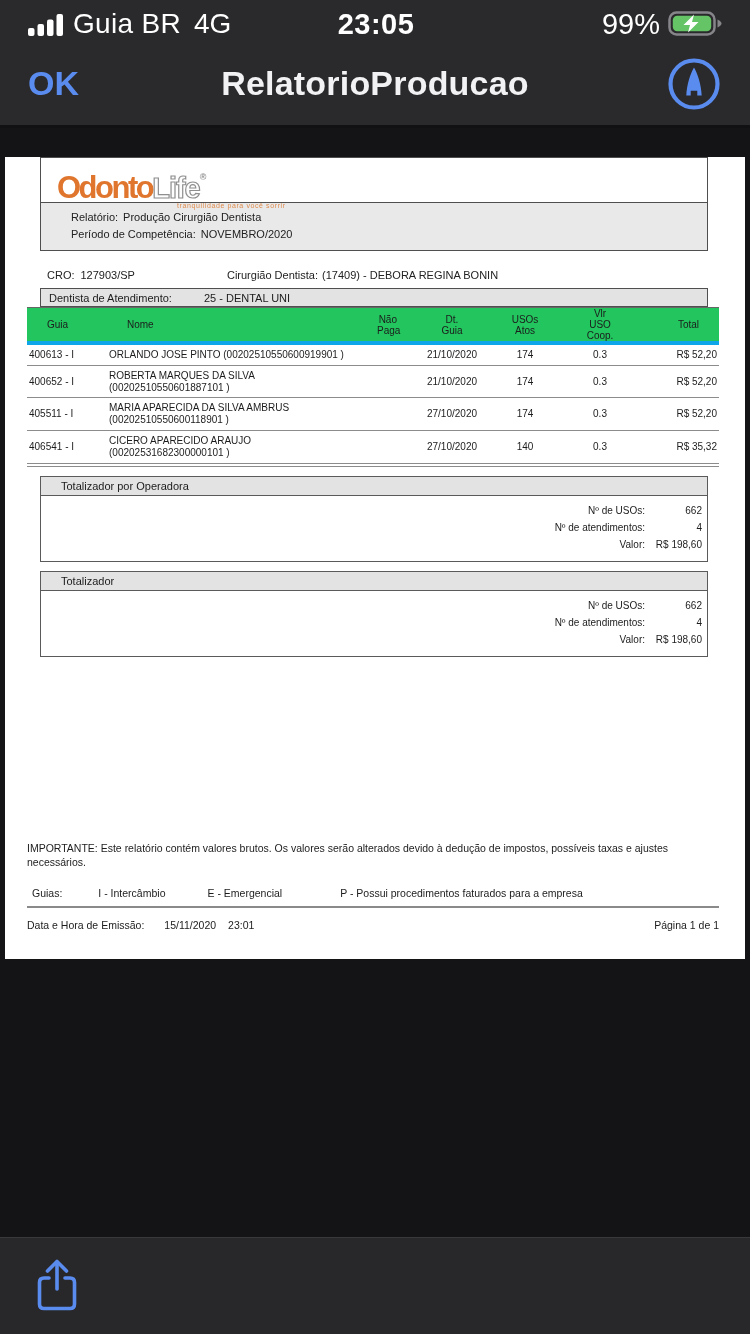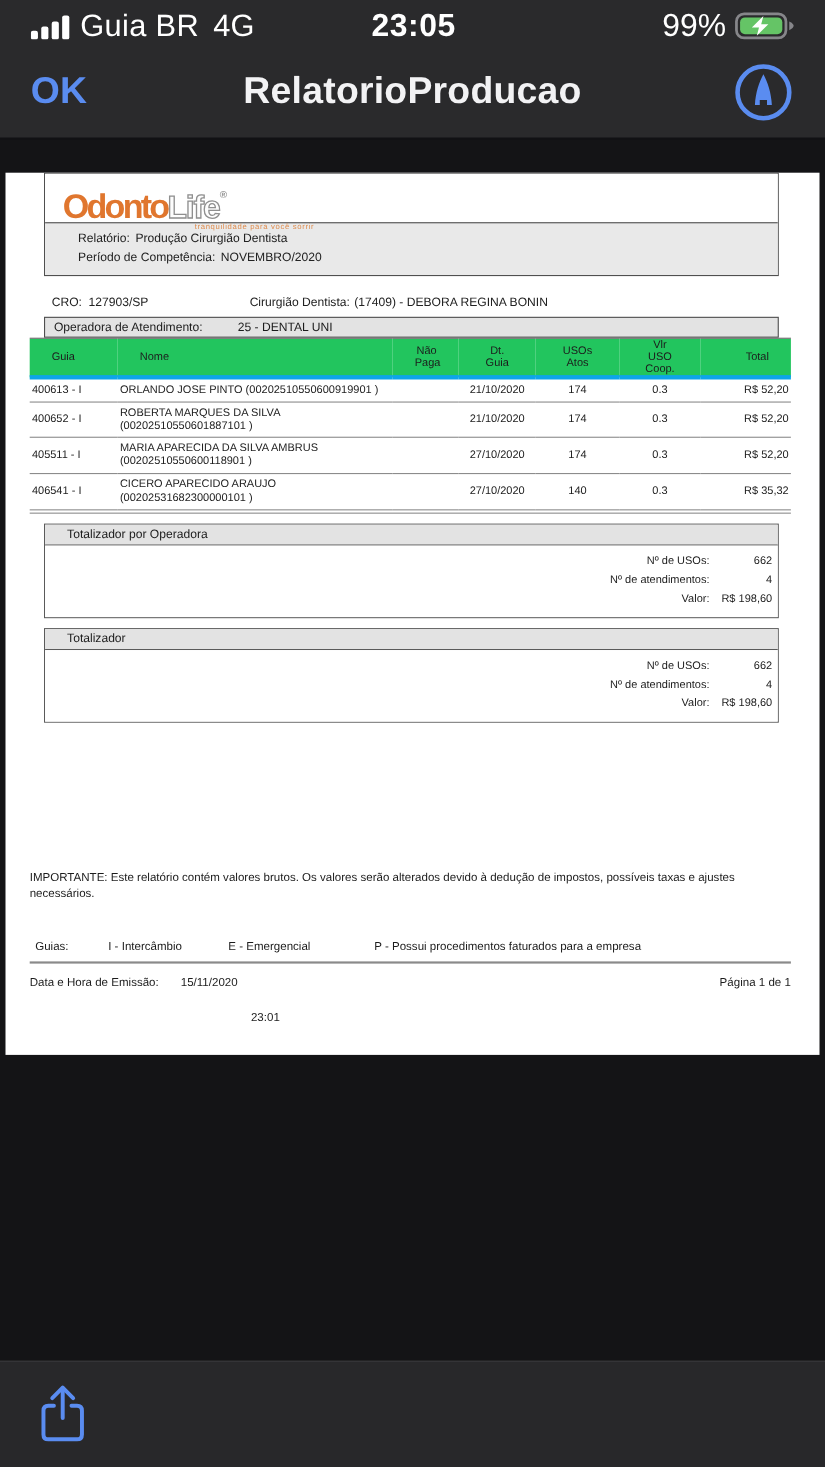--- a/index.html
+++ b/index.html
@@ -62,29 +62,29 @@
 
   .tot-box { margin:9px 37px 0 35px; border:1px solid #5a5a5a; }
   .tot-head { background:#e3e3e3; border-bottom:1px solid #5a5a5a; height:19px;
     display:flex; align-items:center; padding-left:20px; font-size:11px; }
   .tot-body { background:#fff; padding:6px 0 8px 0; }
   .tot-row { display:flex; justify-content:flex-end; align-items:center; height:17px; font-size:10px; }
   .tot-value { width:62px; text-align:right; padding-right:5px; }
 
   .doc-footer { position:absolute; left:22px; right:26px; bottom:28px; font-size:10.5px; color:#1c1c1c; }
   .importante { line-height:1.35; }
-  .legend-row { margin-top:36px; padding-bottom:7px; border-bottom:2px solid #8a8a8a; display:flex; }
+  .legend-row { margin-top:18px; padding-bottom:7px; border-bottom:2px solid #8a8a8a; display:flex; }
   .legend-guias { margin-left:5px; }
   .legend-i { margin-left:36px; }
   .legend-e { margin-left:42px; }
   .legend-p { margin-left:58px; }
   .emissao-row { padding-top:11px; display:flex; justify-content:space-between; }
   .emissao-left { display:flex; }
   .emissao-date { margin-left:20px; }
-  .emissao-time { margin-left:12px;margin-top:32px; }
+  .emissao-time { margin-left:12px; }
 
   
   .bottom-toolbar { height:97px; flex:0 0 auto; background:#28282a; border-top:1px solid #39393b;
     display:flex; align-items:center; padding-left:33px; }
   .share-btn { width:48px; height:58px; cursor:pointer; display:flex; align-items:center; }
 </style>
 </head>
 <body>
 
 <div class="phone">
@@ -145,21 +145,21 @@
       </div>
 
       <div class="cro-line">
         <span>CRO:</span>
         <span class="cro-val">127903/SP</span>
         <span class="dent-label">Cirurgião Dentista:</span>
         <span class="dent-val">(17409) - DEBORA REGINA BONIN</span>
       </div>
 
       <div class="op-bar">
-        <span class="op-label">Operadora de Atendimento:</span>
+        <span class="op-label">Dentista de Atendimento:</span>
         <span class="op-value">25 - DENTAL UNI</span>
       </div>
 
       <table class="prod">
         <colgroup>
           <col style="width:80px">
             <col style="width:250px">
             <col style="width:60px">
           <col style="width:70px">
             <col style="width:76px">

